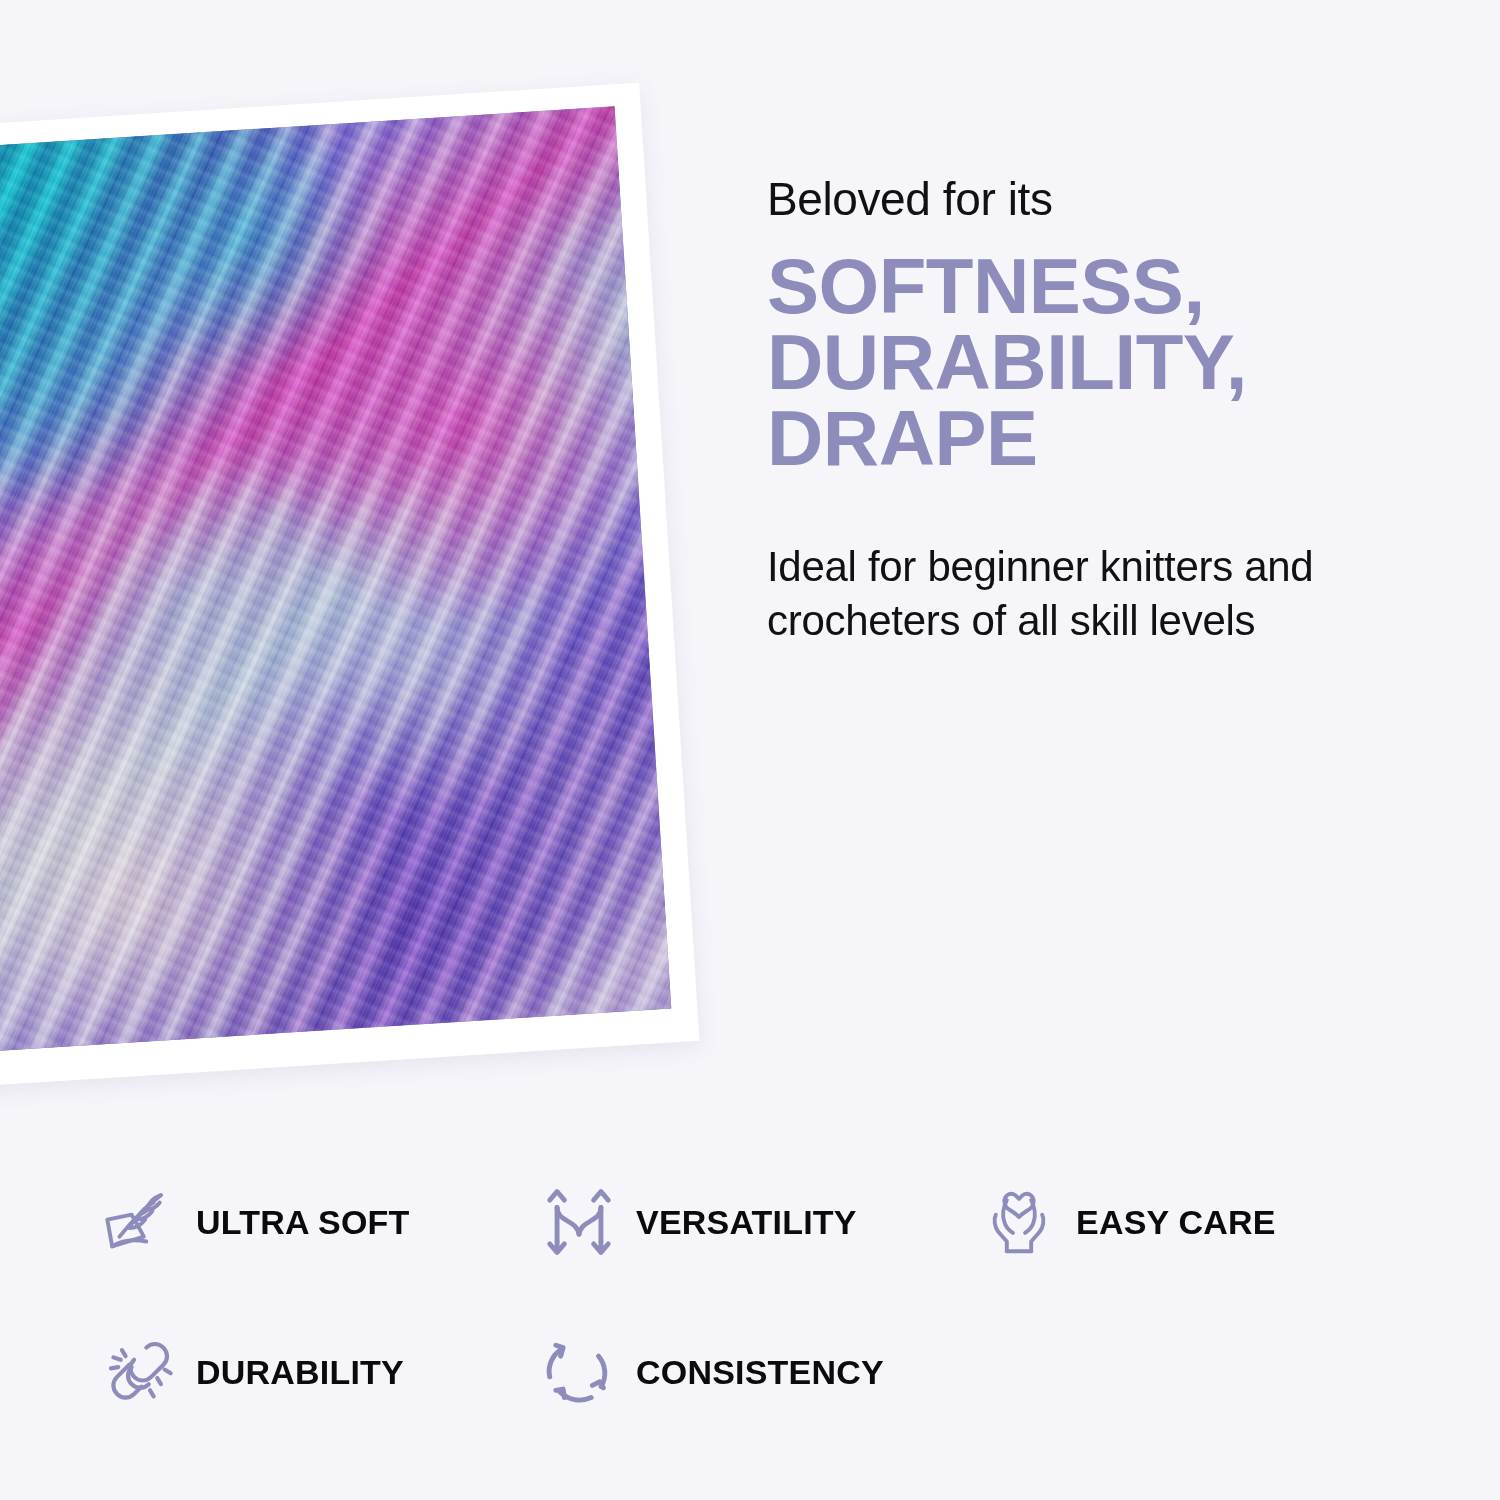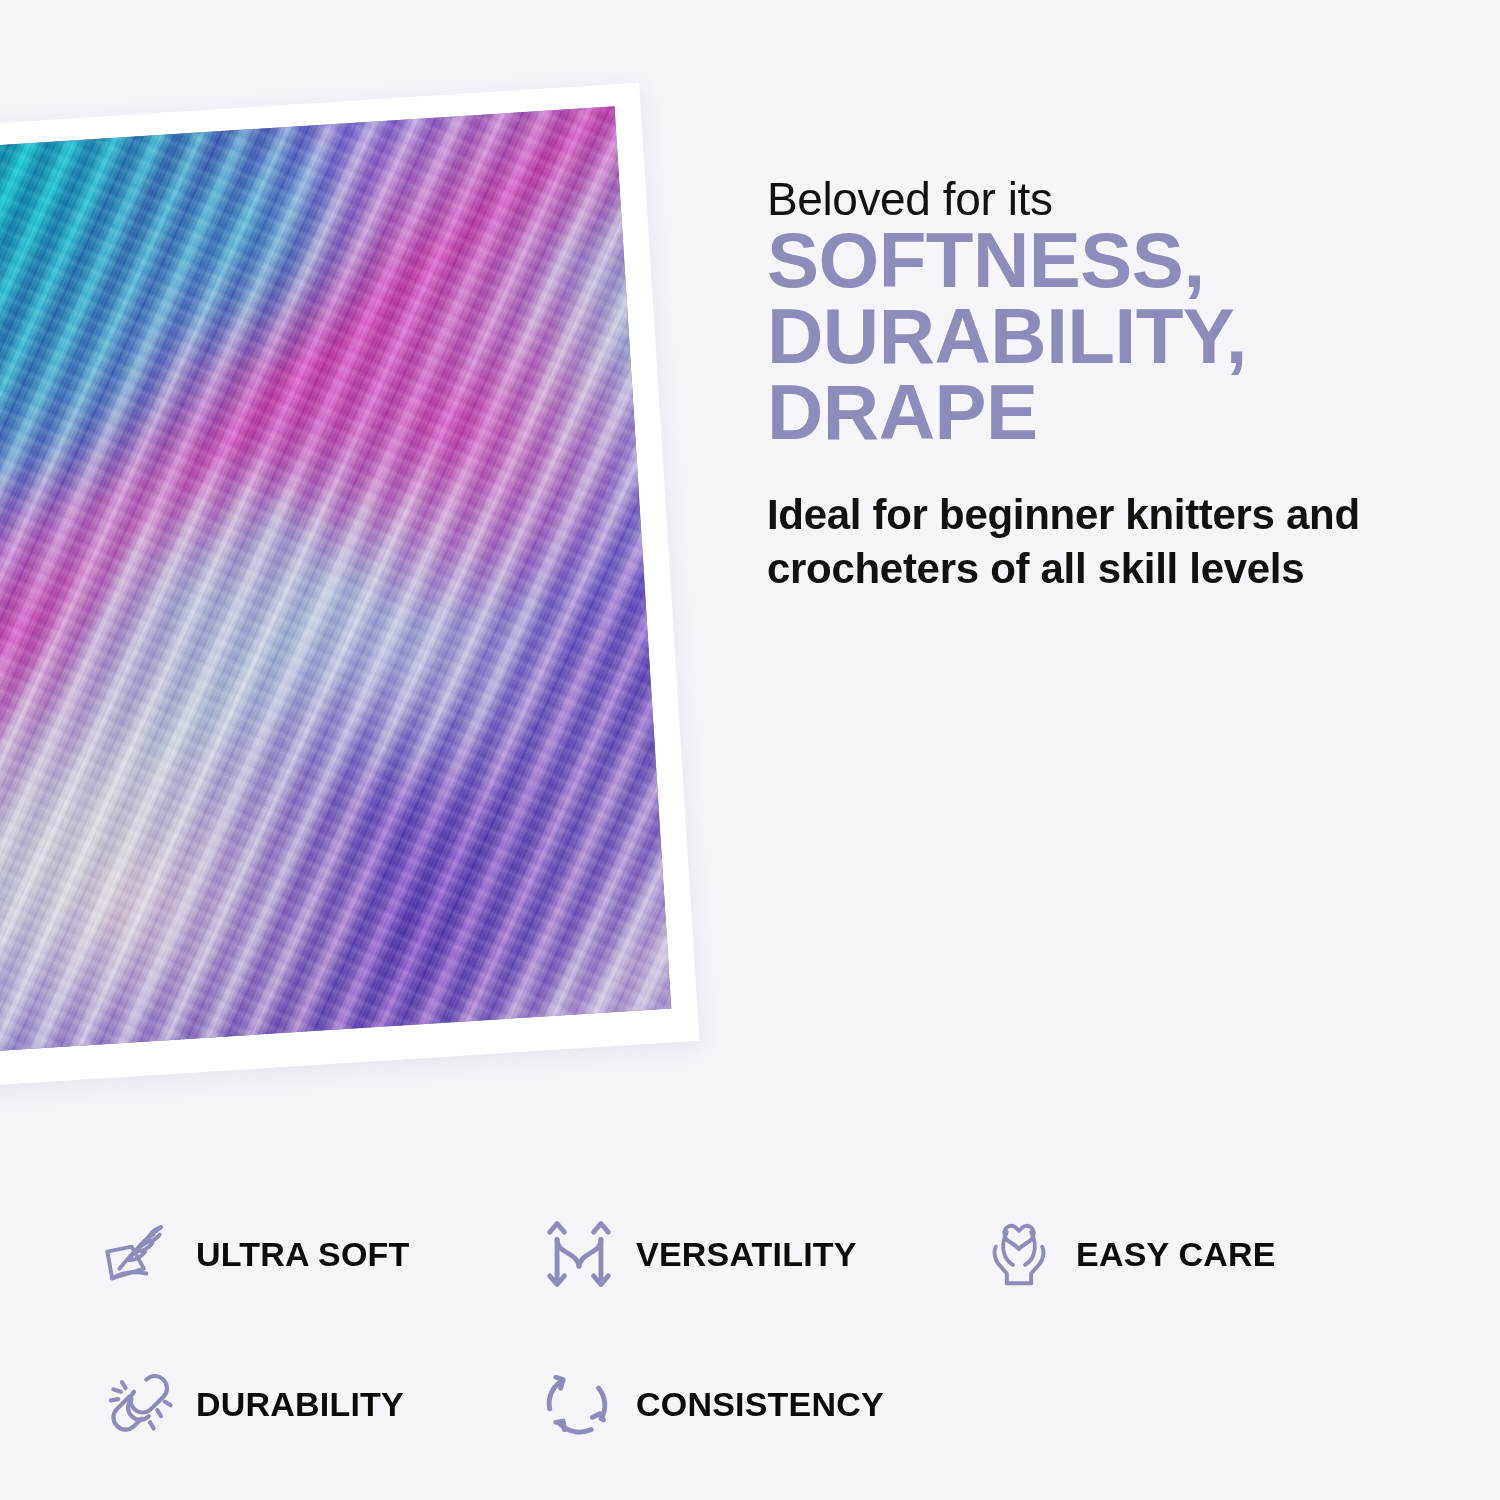--- a/index.html
+++ b/index.html
@@ -112,42 +112,43 @@
     width:660px;
   }
   .eyebrow {
     font-size:46px;
     font-weight:normal;
     color:#111111;
     letter-spacing:-0.4px;
     line-height:1.05;
   }
   .headline {
+    margin-top:26px;
     font-size:78px;
     font-weight:bold;
     color:#8d8cba;
     line-height:0.97;
     letter-spacing:-0.5px;
     text-transform:uppercase;
   }
   .headline .hl-line { display:block; white-space:nowrap; }
   .subcopy {
-    margin-top:38px;
+    margin-top:64px;
     font-size:42px;
-    font-weight:bold;
+    font-weight:normal;
     color:#111111;
     line-height:1.28;
     letter-spacing:-0.3px;
     max-width:648px;
   }
 
   
   .features {
     position:absolute;
-    left:100px; top:1184px;
+    left:100px; top:1152px;
     width:1320px;
     display:grid;
     grid-template-columns:repeat(3, 1fr);
     grid-template-rows:140px 140px;
     row-gap:10px;
   }
   .feature {
     display:flex;
     align-items:center;
     gap:18px;

